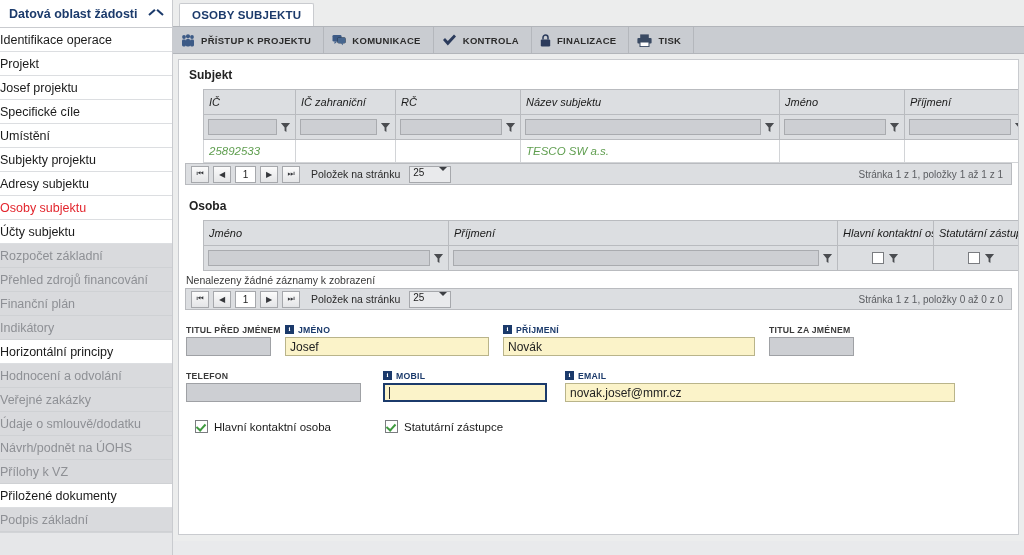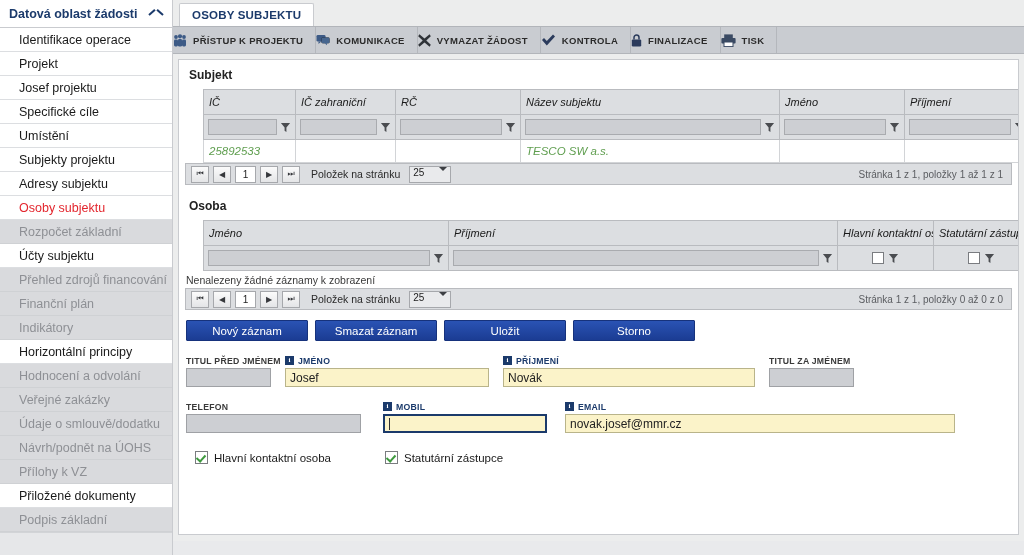--- a/index.html
+++ b/index.html
@@ -56,21 +56,21 @@
     transform: rotate(-42deg);
   }
   .chev:after {
     left: auto; right: 1px;
     transform-origin: right center;
     transform: rotate(42deg);
   }
   .nav-item {
     height: 24px;
     line-height: 24px;
-    padding-left: 19px;
+    padding-left: 0;
     box-sizing: border-box;
     font-size: 12.5px;
     background: #ffffff;
     color: #1a1a1a;
     border-bottom: 1px solid #dcdee1;
     white-space: nowrap;
     overflow: hidden;
   }
   .nav-item.disabled {
     background: #d9dadd;
@@ -117,21 +117,21 @@
     background: #c9ccd1;
     border-top: 1px solid #b2b5ba;
     border-bottom: 1px solid #b2b5ba;
     display: flex;
     align-items: stretch;
   }
   .tool {
     display: flex;
     align-items: center;
     gap: 6px;
-    padding: 0 12px 0 0;
+    padding: 0 12px 0 8px;
     border-right: 1px solid #b4b7bc;
     font-size: 9.5px;
     font-weight: bold;
     color: #2b2b2b;
     letter-spacing: 0.3px;
     white-space: nowrap;
   }
   .tool svg { display: block; }
 
   .content {
@@ -358,22 +358,22 @@
     </div>
     <div id="nav-list">
         <div class="nav-item">Identifikace operace</div>
         <div class="nav-item">Projekt</div>
         <div class="nav-item">Josef projektu</div>
         <div class="nav-item">Specifické cíle</div>
         <div class="nav-item">Umístění</div>
         <div class="nav-item">Subjekty projektu</div>
         <div class="nav-item">Adresy subjektu</div>
         <div class="nav-item active">Osoby subjektu</div>
+        <div class="nav-item">Účty subjektu</div>
         <div class="nav-item disabled">Rozpočet základní</div>
-        <div class="nav-item">Účty subjektu</div>
         <div class="nav-item disabled">Přehled zdrojů financování</div>
         <div class="nav-item disabled">Finanční plán</div>
         <div class="nav-item disabled">Indikátory</div>
         <div class="nav-item">Horizontální principy</div>
         <div class="nav-item disabled">Hodnocení a odvolání</div>
         <div class="nav-item disabled">Veřejné zakázky</div>
         <div class="nav-item disabled">Údaje o smlouvě/dodatku</div>
         <div class="nav-item disabled">Návrh/podnět na ÚOHS</div>
         <div class="nav-item disabled">Přílohy k VZ</div>
         <div class="nav-item">Přiložené dokumenty</div>
@@ -408,28 +408,20 @@
           <span>
             <svg width="14" height="12" viewBox="0 0 14 12">
               <rect x="0.5" y="1" width="9" height="6.5" rx="1.3" fill="#3c5a86"></rect>
               <polygon points="2.5,7.5 2.5,10 5.2,7.5" fill="#3c5a86"></polygon>
               <rect x="5.5" y="3.6" width="8" height="5.6" rx="1.3" fill="#2c4straight"></rect>
               <rect x="5.5" y="3.6" width="8" height="5.6" rx="1.3" fill="#46668f"></rect>
               <polygon points="11,9.2 11,11.3 8.6,9.2" fill="#46668f"></polygon>
             </svg>
           </span>
           <span>KOMUNIKACE</span>
-        </div>
-        <div class="tool">
-          <span>
-            <svg width="13" height="13" viewBox="0 0 13 13">
-              <path d="M1.4 0.2 L6.5 4.6 L11.6 0.2 L12.8 2.2 L8.3 6.5 L12.8 10.8 L11.6 12.8 L6.5 8.4 L1.4 12.8 L0.2 10.8 L4.7 6.5 L0.2 2.2 Z" fill="#2f3338"></path>
-            </svg>
-          </span>
-          <span>VYMAZAT ŽÁDOST</span>
         </div>
         <div class="tool">
           <span>
             <svg width="15" height="12" viewBox="0 0 15 12">
               <path d="M1 6 L3 4 L5.8 7 L12 0.6 L14 2.6 L5.8 11.4 Z" fill="#2b3b5c"></path>
             </svg>
           </span>
           <span>KONTROLA</span>
         </div>
         <div class="tool">
@@ -618,26 +610,20 @@
           <div class="pg-btn">⏭</div>
           <span class="pg-label">Položek na stránku</span>
           <div class="pg-select">
             <span>25</span>
             <span class="caret-dn"></span>
           </div>
         </div>
         <div class="pg-info">Stránka 1 z 1, položky 0 až 0 z 0</div>
       </div>
 
-      <div class="btnrow">
-        <div class="btn">Nový záznam</div>
-        <div class="btn">Smazat záznam</div>
-        <div class="btn">Uložit</div>
-        <div class="btn">Storno</div>
-      </div>
 
       <div class="formarea">
 
         <div class="frow">
           <div class="field" style="width:85px">
             <div class="flabel">
               <span>TITUL PŘED JMÉNEM</span>
             </div>
             <div class="inp" style="width:85px"></div>
           </div>

